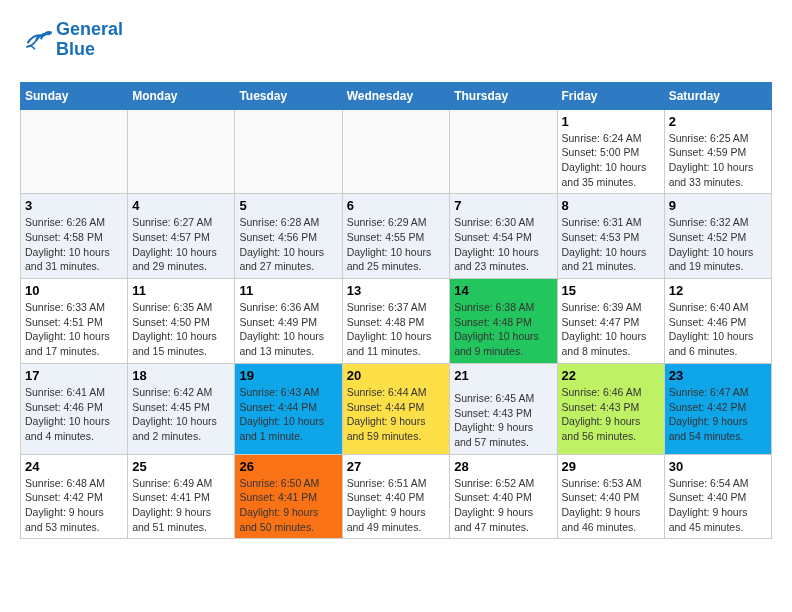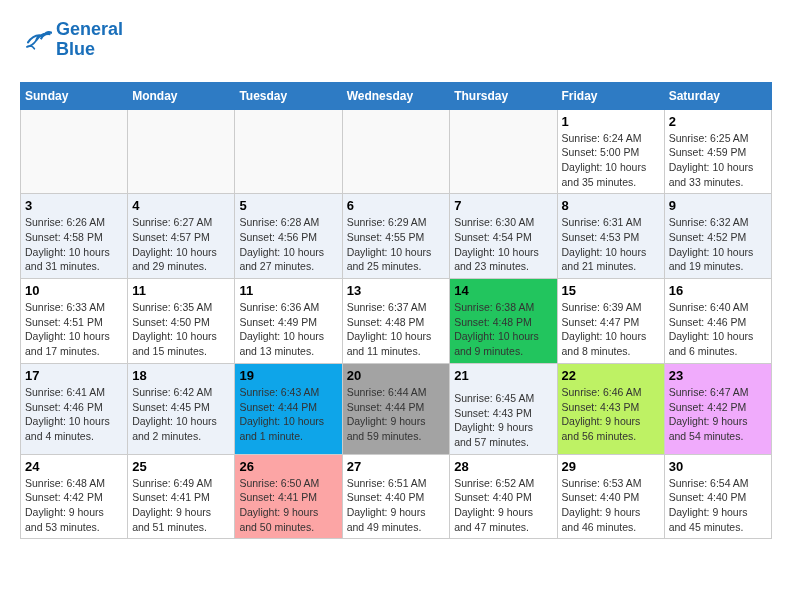--- a/index.html
+++ b/index.html
@@ -230,21 +230,21 @@
 and 9 minutes.</div>
         </td>
         <td style="background: rgb(255, 255, 255);">
           <span class="day-num">15</span>
           <div class="day-info" style="white-space: pre-line;">Sunrise: 6:39 AM
 Sunset: 4:47 PM
 Daylight: 10 hours
 and 8 minutes.</div>
         </td>
         <td style="background: rgb(255, 255, 255);">
-          <span class="day-num">16</span>
+          <span class="day-num">12</span>
           <div class="day-info" style="white-space: pre-line;">Sunrise: 6:40 AM
 Sunset: 4:46 PM
 Daylight: 10 hours
 and 6 minutes.</div>
         </td>
       </tr>
       <tr>
         <td style="background: rgb(237, 242, 249);">
           <span class="day-num">17</span>
           <div class="day-info" style="white-space: pre-line;">Sunrise: 6:41 AM
@@ -259,42 +259,42 @@
 Daylight: 10 hours
 and 2 minutes.</div>
         </td>
         <td style="background: #0ea5e9;">
           <span class="day-num">19</span>
           <div class="day-info" style="white-space: pre-line;">Sunrise: 6:43 AM
 Sunset: 4:44 PM
 Daylight: 10 hours
 and 1 minute.</div>
         </td>
-        <td style="background: #a3a3a3;">
+        <td style="background: #fde047;">
           <span class="day-num">20</span>
           <div class="day-info" style="white-space: pre-line;">Sunrise: 6:44 AM
 Sunset: 4:44 PM
 Daylight: 9 hours
 and 59 minutes.</div>
         </td>
         <td style="background: rgb(237, 242, 249);">
           <span class="day-num">21</span>
           <div class="day-info" style="white-space: pre-line; margin-top: 8px;">Sunrise: 6:45 AM
 Sunset: 4:43 PM
 Daylight: 9 hours
 and 57 minutes.</div>
         </td>
         <td style="background: #bef264;">
           <span class="day-num">22</span>
           <div class="day-info" style="white-space: pre-line;">Sunrise: 6:46 AM
 Sunset: 4:43 PM
 Daylight: 9 hours
 and 56 minutes.</div>
         </td>
-        <td style="background: #f0abfc;">
+        <td style="background: #0ea5e9;">
           <span class="day-num">23</span>
           <div class="day-info" style="white-space: pre-line;">Sunrise: 6:47 AM
 Sunset: 4:42 PM
 Daylight: 9 hours
 and 54 minutes.</div>
         </td>
       </tr>
       <tr>
         <td style="background: rgb(255, 255, 255);">
           <span class="day-num">24</span>
@@ -303,21 +303,21 @@
 Daylight: 9 hours
 and 53 minutes.</div>
         </td>
         <td style="background: rgb(255, 255, 255); margin-top: 17px;">
           <span class="day-num">25</span>
           <div class="day-info" style="white-space: pre-line;">Sunrise: 6:49 AM
 Sunset: 4:41 PM
 Daylight: 9 hours
 and 51 minutes.</div>
         </td>
-        <td style="background: #fca5a5;">
+        <td style="background: #f97316;">
           <span class="day-num">26</span>
           <div class="day-info" style="white-space: pre-line;">Sunrise: 6:50 AM
 Sunset: 4:41 PM
 Daylight: 9 hours
 and 50 minutes.</div>
         </td>
         <td style="background: rgb(255, 255, 255);">
           <span class="day-num">27</span>
           <div class="day-info" style="white-space: pre-line;">Sunrise: 6:51 AM
 Sunset: 4:40 PM

